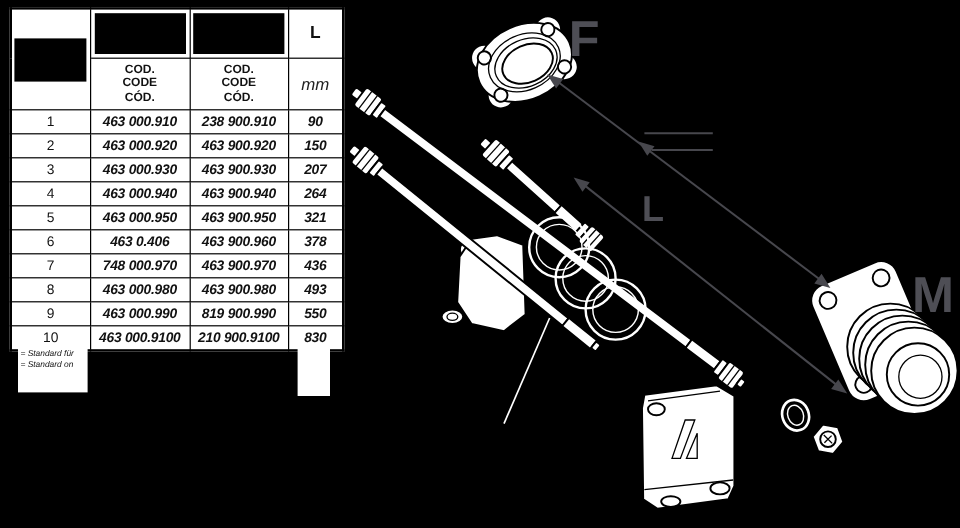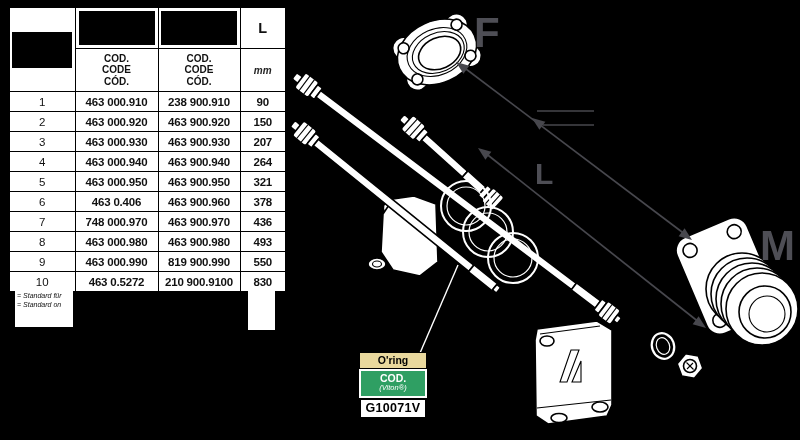--- a/index.html
+++ b/index.html
@@ -7,27 +7,27 @@
          font-family:"Liberation Sans",sans-serif;}
   svg{position:absolute;left:0;top:0;}
   
   table.parts{position:absolute;left:8px;top:6px;width:277px;border-collapse:collapse;
       background:#fff;color:#111;table-layout:fixed;border:2.5px solid #000;}
   table.parts th,table.parts td{border:1.5px solid #000;padding:0;text-align:center;vertical-align:middle;}
   col.c-n{width:66px;}col.c-a{width:83px;}col.c-b{width:82px;}col.c-l{width:46px;}
   tr.h1 th{height:40px;}
   tr.h2 th{height:42px;}
   tr.dr td{height:19px;font-size:11.5px;}
-  td.b{font-weight:bold;letter-spacing:-.2px;}
+  td.b{font-weight:bold;letter-spacing:-.2px;font-style:italic;}
   .redact{background:#000;margin:0 auto;}
   .r1{width:60px;height:36px;}
   .r2{width:76px;height:34px;}
   .Lhead{font-weight:bold;font-size:14.5px;}
   .codl{font-weight:bold;font-size:10px;line-height:11.5px;}
-  .mm{font-style:italic;font-size:10px;font-weight:bold;color:#222;}
+  .mm{font-style:italic;font-size:14px;font-weight:normal;color:#222;}
   
   .notes{position:absolute;left:15px;top:288px;width:58px;height:39px;background:#fff;
          overflow:hidden;padding:4px 0 0 2px;box-sizing:border-box;}
   .notes div{font-style:italic;font-size:7px;line-height:8.5px;white-space:nowrap;color:#111;}
   .wbox{position:absolute;left:248px;top:290px;width:27px;height:40px;background:#fff;}
   
   .callout{position:absolute;left:359px;top:352px;width:68px;text-align:center;}
   .co-title{background:var(--callout_title_bg,#e9d89d);border:1.2px solid #000;
             font-weight:bold;font-size:10.5px;height:15px;line-height:15px;color:#000;}
   .co-cod{background:var(--callout_cod_bg,#2f9f63);border:2px solid #fff;color:#fff;padding:2px 0 3px;}
@@ -272,35 +272,27 @@
           <td class="b">493</td>
         </tr>
         <tr class="dr">
           <td class="">9</td>
           <td class="b">463 000.990</td>
           <td class="b">819 900.990</td>
           <td class="b">550</td>
         </tr>
         <tr class="dr">
           <td class="">10</td>
-          <td class="b">463 0.5272</td>
+          <td class="b">463 000.9100</td>
           <td class="b">210 900.9100</td>
           <td class="b">830</td>
         </tr>
       </tbody>
   </table>
 
   <div class="notes">
     <div>= Standard für</div>
     <div>= Standard on</div>
   </div>
   <div class="wbox"></div>
 
-  <div class="callout">
-    <div class="co-title">O'ring</div>
-    <div class="co-cod">
-      <div class="c1">COD.</div>
-      <div class="c2">(Viton®)</div>
-    </div>
-    <div class="co-code">G10071V</div>
-  </div>
 
 </div>
 
 </body></html>

